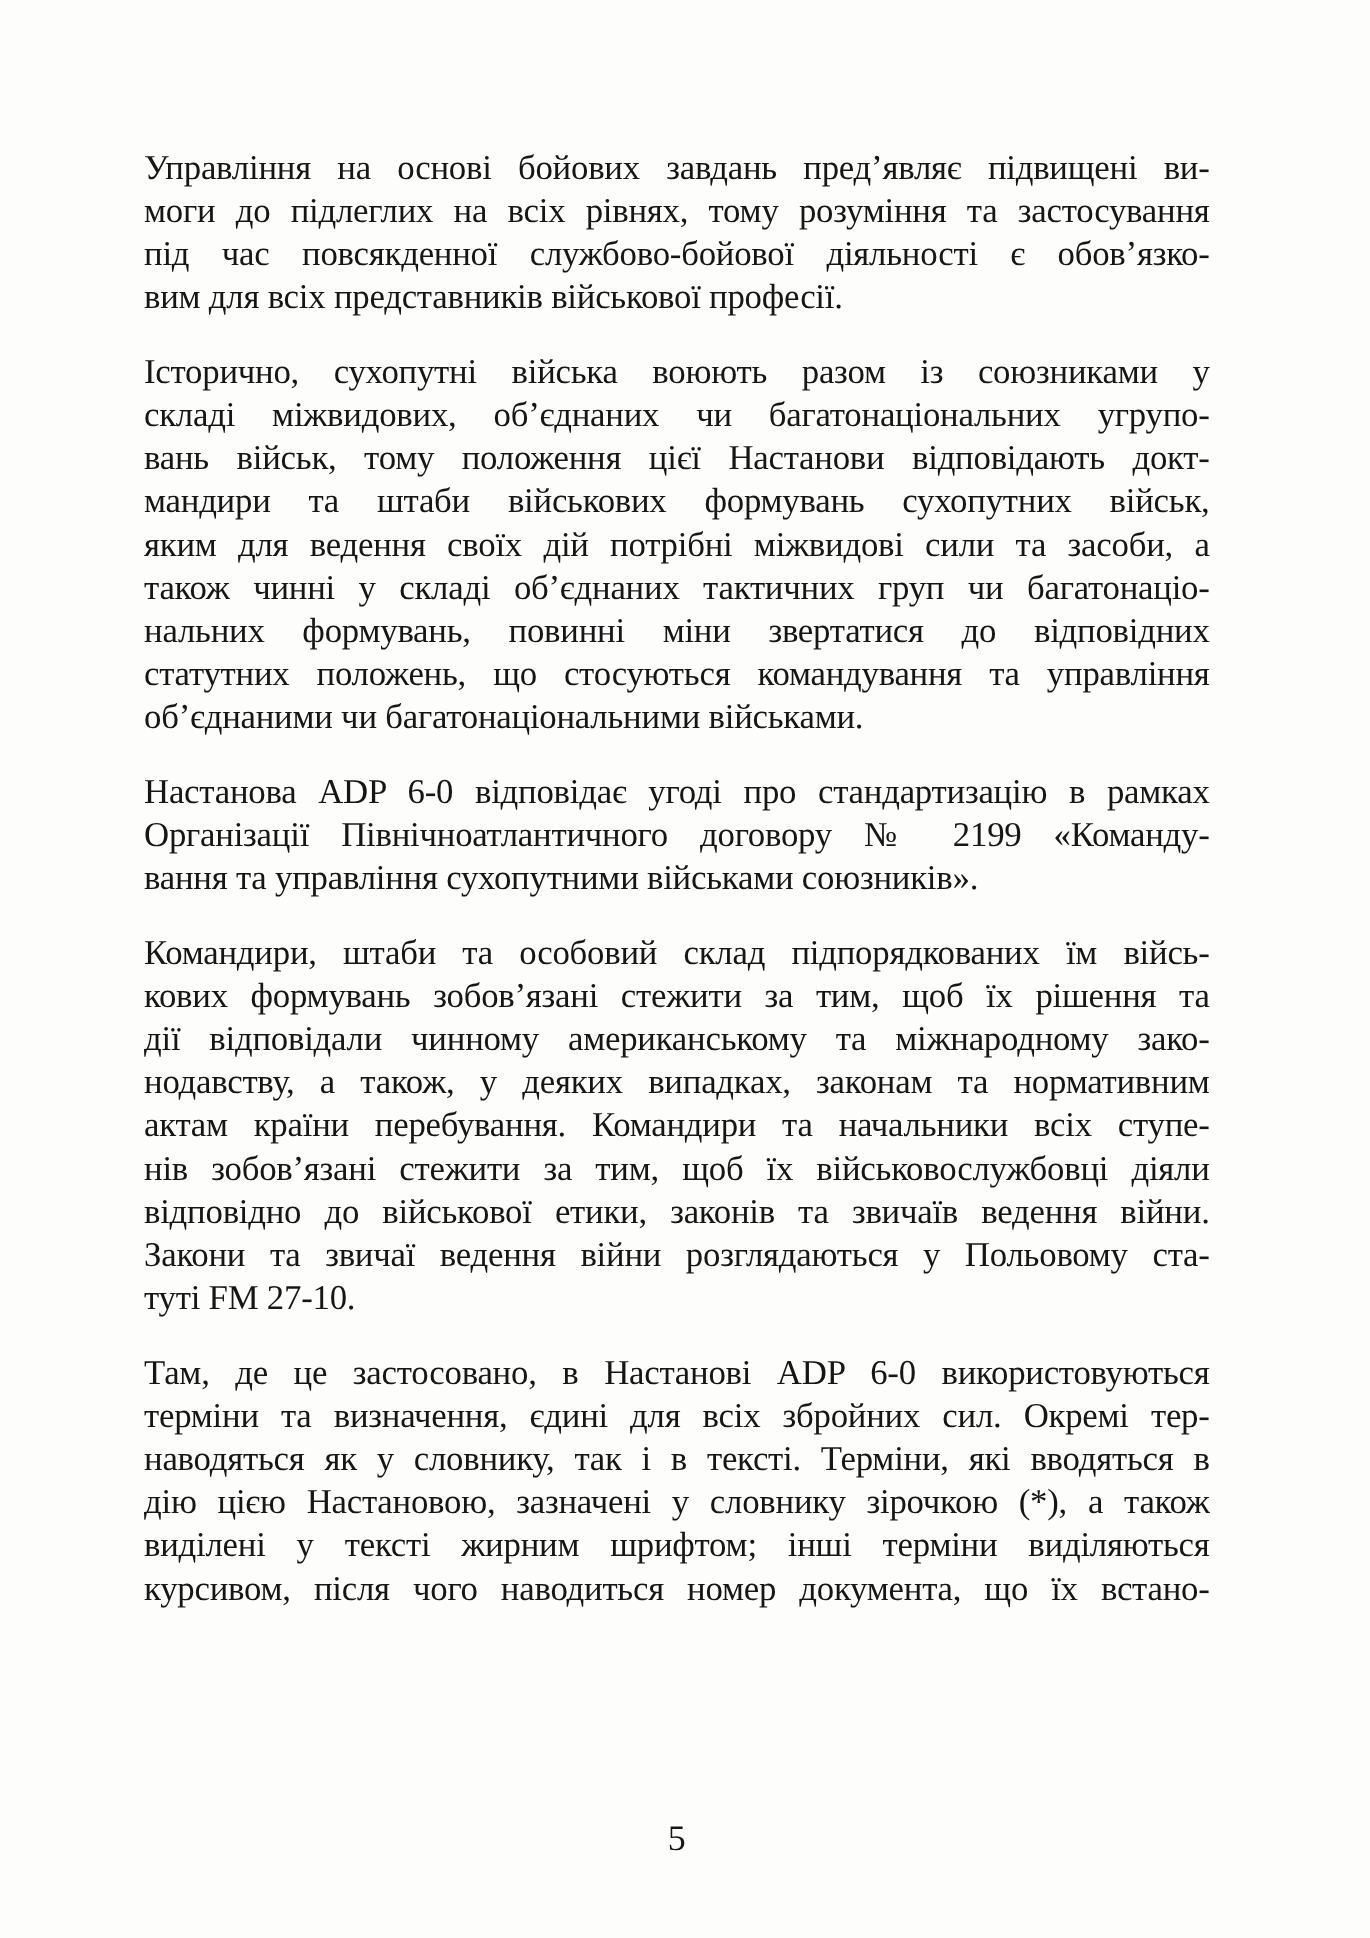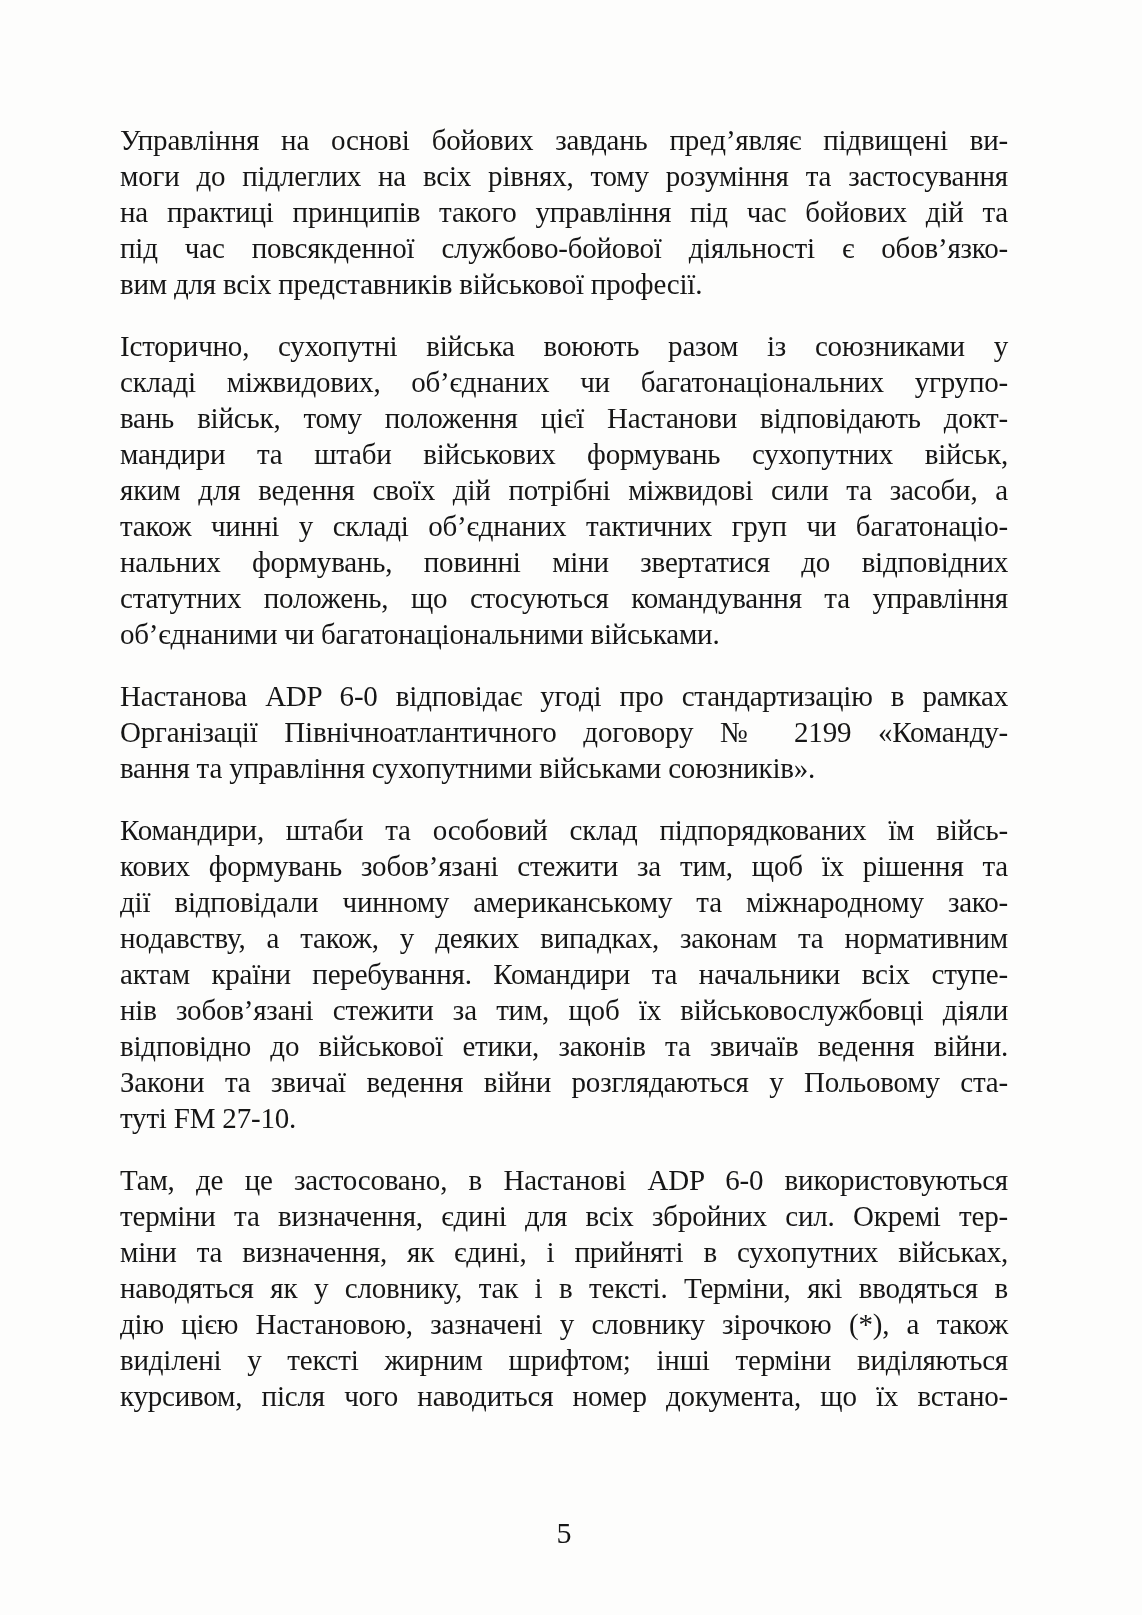--- a/index.html
+++ b/index.html
@@ -44,21 +44,20 @@
   }
 </style>
 </head>
 <body>
 
 <div class="page">
   <div class="text-block">
       <div class="paragraph">
         <div class="line"><span>Управління на основі бойових завдань пред’являє підвищені ви-</span></div>
         <div class="line"><span>моги до підлеглих на всіх рівнях, тому розуміння та застосування</span></div>
-        <div class="line"><span>на практиці принципів такого управління під час бойових дій та</span></div>
         <div class="line"><span>під час повсякденної службово-бойової діяльності є обов’язко-</span></div>
         <div class="line last"><span>вим для всіх представників військової професії.</span></div>
       </div>
       <div class="paragraph">
         <div class="line"><span>Історично, сухопутні війська воюють разом із союзниками у</span></div>
         <div class="line"><span>складі міжвидових, об’єднаних чи багатонаціональних угрупо-</span></div>
         <div class="line"><span>вань військ, тому положення цієї Настанови відповідають докт-</span></div>
         <div class="line"><span>мандири та штаби військових формувань сухопутних військ,</span></div>
         <div class="line"><span>яким для ведення своїх дій потрібні міжвидові сили та засоби, а</span></div>
         <div class="line"><span>також чинні у складі об’єднаних тактичних груп чи багатонаціо-</span></div>
@@ -78,21 +77,20 @@
         <div class="line"><span>нодавству, а також, у деяких випадках, законам та нормативним</span></div>
         <div class="line"><span>актам країни перебування. Командири та начальники всіх ступе-</span></div>
         <div class="line"><span>нів зобов’язані стежити за тим, щоб їх військовослужбовці діяли</span></div>
         <div class="line"><span>відповідно до військової етики, законів та звичаїв ведення війни.</span></div>
         <div class="line"><span>Закони та звичаї ведення війни розглядаються у Польовому ста-</span></div>
         <div class="line last"><span>туті FM </span><span class="bold">27-10.</span></div>
       </div>
       <div class="paragraph">
         <div class="line"><span>Там, де це застосовано, в Настанові ADP </span><span class="bold">6-0</span><span> використовуються</span></div>
         <div class="line"><span>терміни та визначення, єдині для всіх збройних сил. Окремі тер-</span></div>
-        <div class="line"><span>міни та визначення, як єдині, і прийняті в сухопутних військах,</span></div>
         <div class="line"><span>наводяться як у словнику, так і в тексті. Терміни, які вводяться в</span></div>
         <div class="line"><span>дію цією Настановою, зазначені у словнику зірочкою (*), а також</span></div>
         <div class="line"><span>виділені у тексті жирним шрифтом; інші терміни виділяються</span></div>
         <div class="line"><span>курсивом, після чого наводиться номер документа, що їх встано-</span></div>
       </div>
     </div>
   <div class="page-number">5</div>
 </div>
 
 </body></html>

